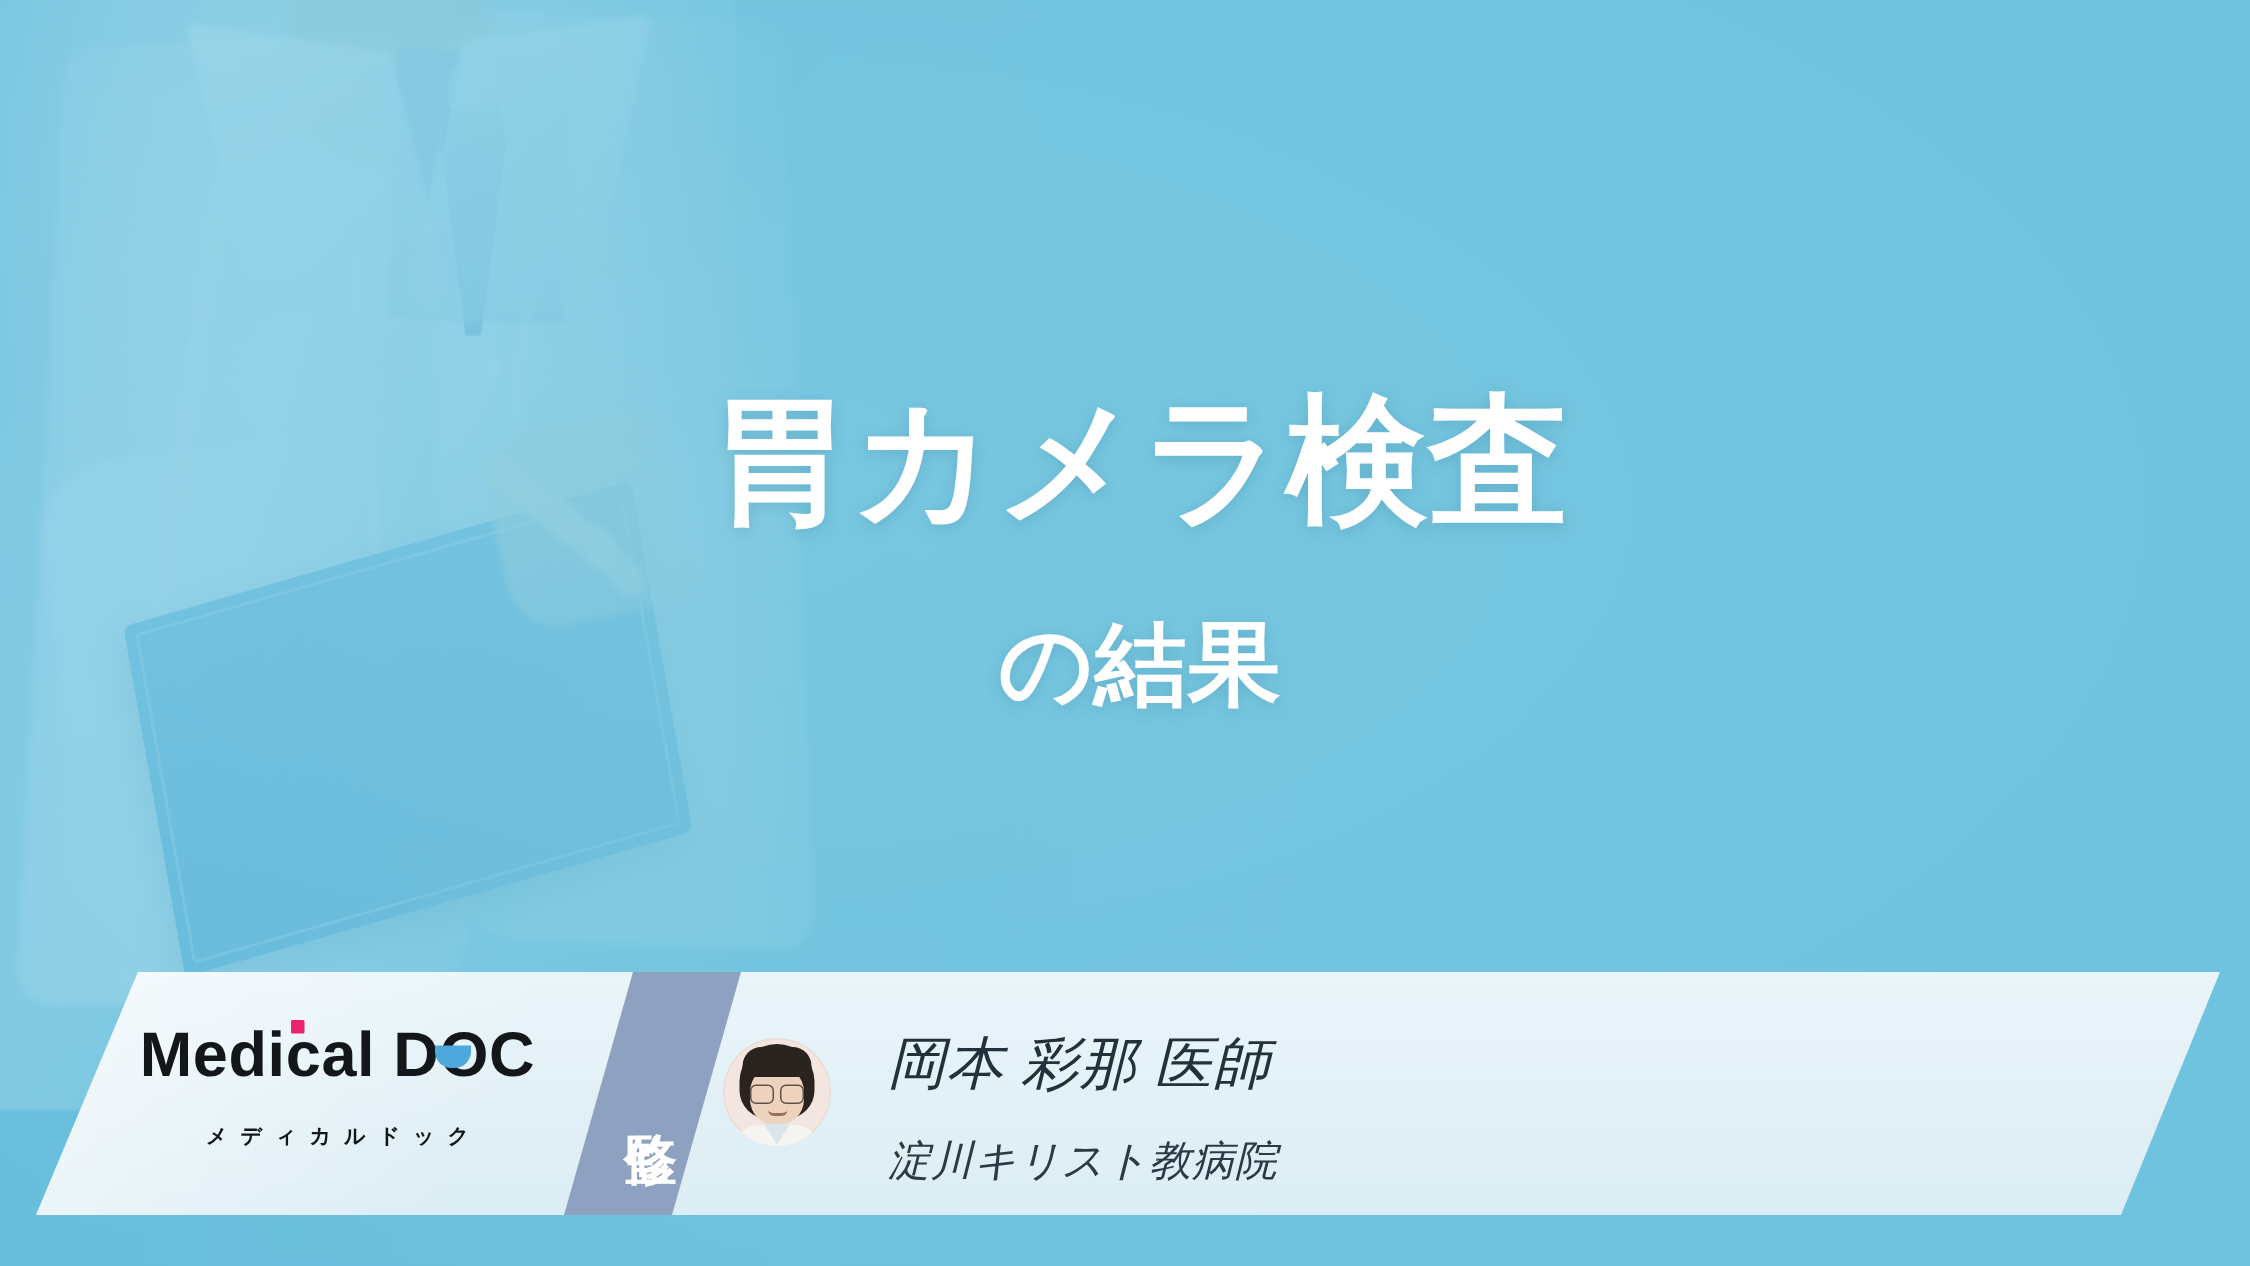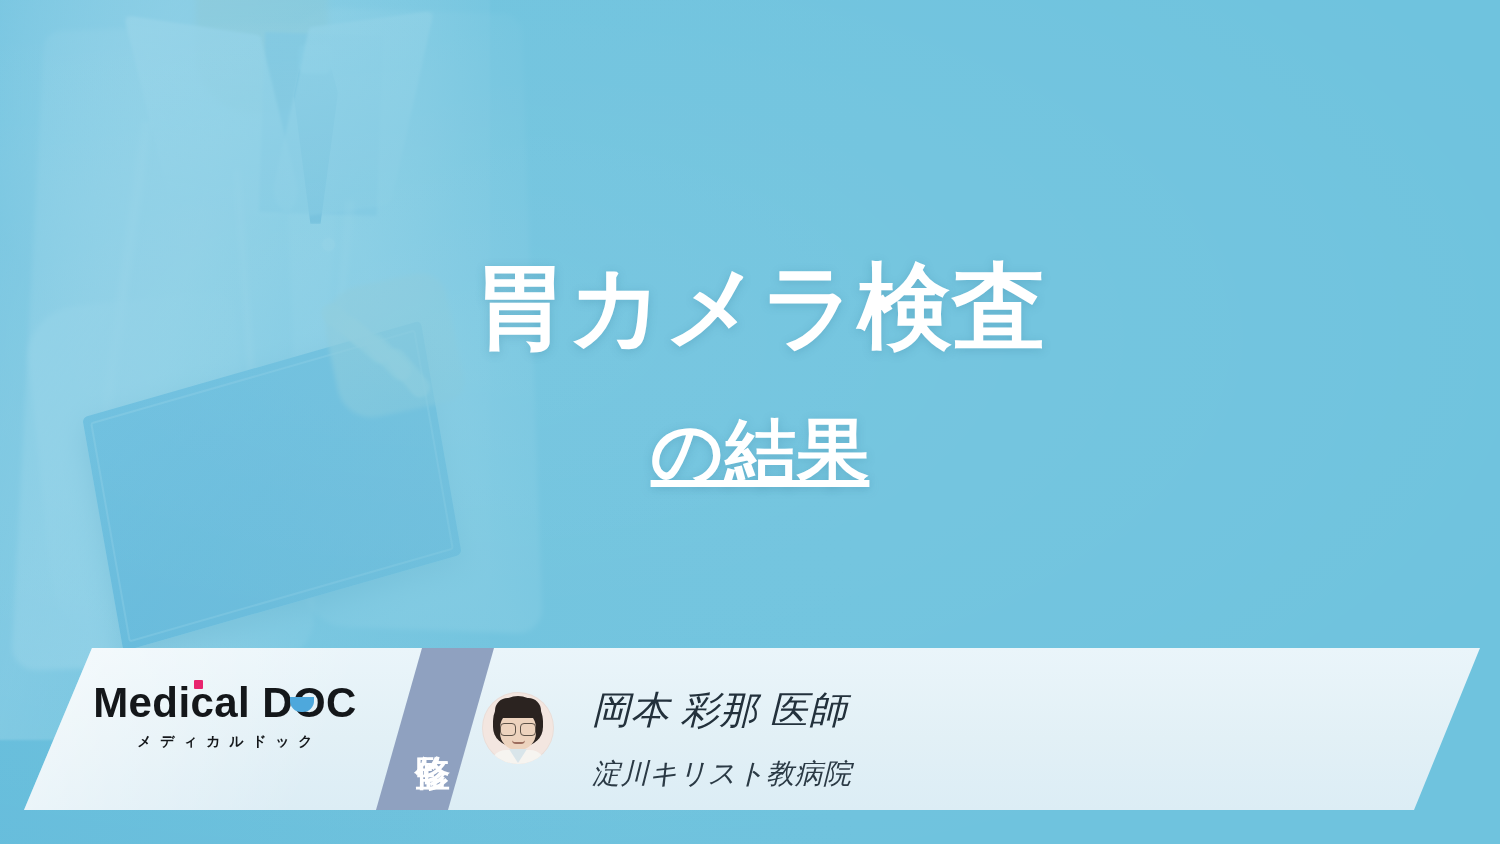--- a/index.html
+++ b/index.html
@@ -186,21 +186,21 @@
     width:640px;
     text-align:center;
     color:#ffffff;
     font-weight:700;
     letter-spacing:.012em;
     line-height:1.52;
     text-shadow:0 2px 10px rgba(52,120,150,.26);
     z-index:5;
   }
   .headline .l1 { display:block; font-size:94px; }
-  .headline .l2 { display:block; font-size:72px; margin-top:18px;text-decoration:underline; }
+  .headline .l2 { display:block; font-size:62px; margin-top:18px; }
 
   
   .credit-bar {
     position:absolute;
     left:24px; top:648px;
     width:1456px; height:162px;
     background:linear-gradient(180deg, #eaf5fa 0%, #e2f0f6 55%, #dcedf5 100%);
     clip-path:polygon(68px 0, 1456px 0, 1390px 162px, 0 162px);
     z-index:6;
     overflow:hidden;
@@ -236,21 +236,21 @@
     border-radius:1px;
   }
   .logo-word .o-fill {
     position:absolute;
     left:197px; top:15px;
     width:24px; height:15px;
     background:#4ea8dc;
     border-radius:0 0 11px 11px;
   }
   .logo-kana {
-    margin-top:9px;
+    margin-top:25px;
     font-size:14px;
     font-weight:700;
     color:#14171a;
     letter-spacing:.62em;
     text-indent:.62em;
     white-space:nowrap;
   }
 
   
   .supervise-badge {

